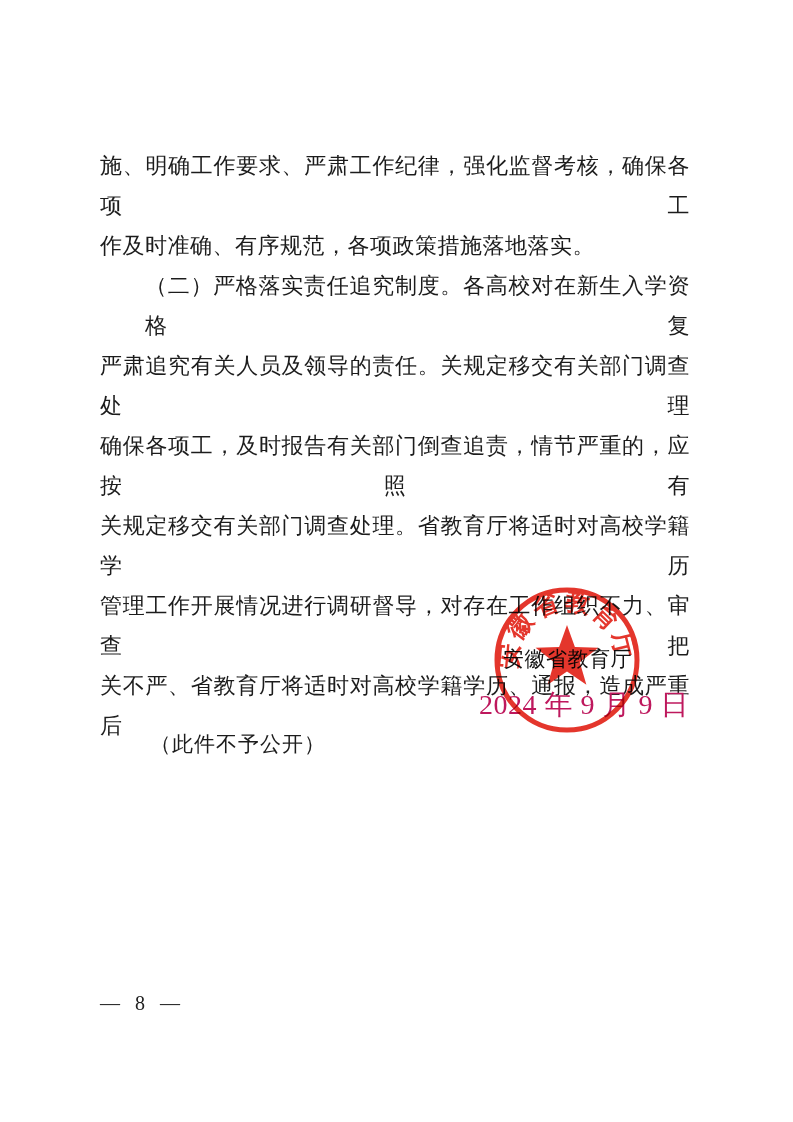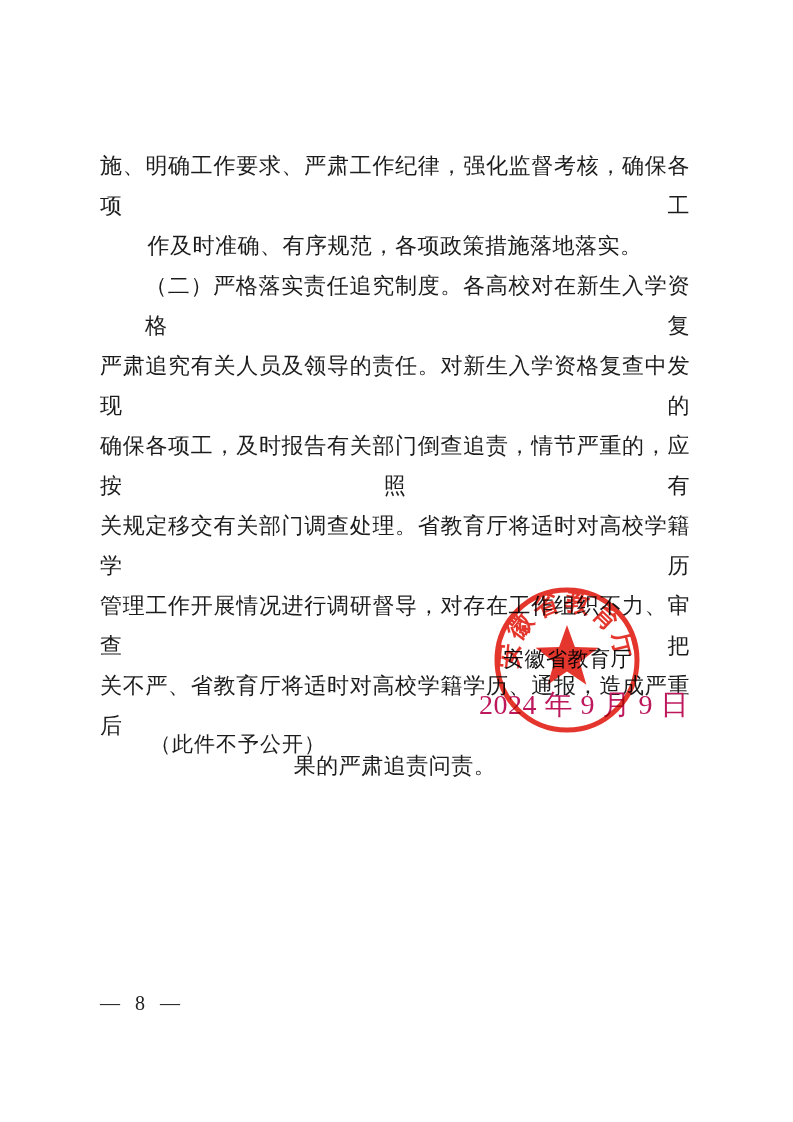--- a/index.html
+++ b/index.html
@@ -15,21 +15,21 @@
   .body-text {
     position: absolute;
     left: 100px;
     top: 146px;
     width: 590px;
     font-size: 22px;
     line-height: 40px;
     letter-spacing: 0.5px;
     color: #1c1c1c;
   }
-  .line { width: 590px; box-sizing: border-box; white-space: nowrap; text-align: center; }
+  .line { width: 590px; box-sizing: border-box; white-space: nowrap; }
   .line.j { text-align: justify; text-align-last: justify; white-space: normal; }
   .line.indent { padding-left: 45px; }
   .lead-bold { font-weight: normal; }
   .signature-org {
     position: absolute;
     left: 503px;
     top: 645px;
     font-size: 21px;
     letter-spacing: 0.5px;
     color: #111;
@@ -74,26 +74,25 @@
 </style>
 </head>
 <body>
 
 <div class="page">
 
   <div class="body-text">
       <div class="line j">施、明确工作要求、严肃工作纪律，强化监督考核，确保各项工</div>
       <div class="line">作及时准确、有序规范，各项政策措施落地落实。</div>
       <div class="line j indent"><span class="lead-bold">（二）严格落实责任追究制度。</span>各高校对在新生入学资格复</div>
-      <div class="line j">严肃追究有关人员及领导的责任。对新生入学资格复查中发现的</div>
+      <div class="line j">严肃追究有关人员及领导的责任。关规定移交有关部门调查处理</div>
       <div class="line j">确保各项工，及时报告有关部门倒查追责，情节严重的，应按照有</div>
       <div class="line j">关规定移交有关部门调查处理。省教育厅将适时对高校学籍学历</div>
       <div class="line j">管理工作开展情况进行调研督导，对存在工作组织不力、审查把</div>
       <div class="line j">关不严、省教育厅将适时对高校学籍学历、通报，造成严重后</div>
-      <div class="line">果的严肃追责问责。</div>
     </div>
 
   <div class="signature-org">安徽省教育厅</div>
 
   <div class="signature-date">2024 年 9 月 9 日</div>
 
   <svg class="seal" viewBox="0 0 150 150">
     <circle cx="75" cy="75" r="70" fill="none" stroke="#e2241a" stroke-width="5"></circle>
     <polygon points="75,40 67.1,62.1 43.6,62.8 62.2,77.2 55.6,99.7 75,86.5 94.4,99.7 87.8,77.2 106.4,62.8 82.9,62.1" fill="#e2241a"></polygon>
     <defs>

